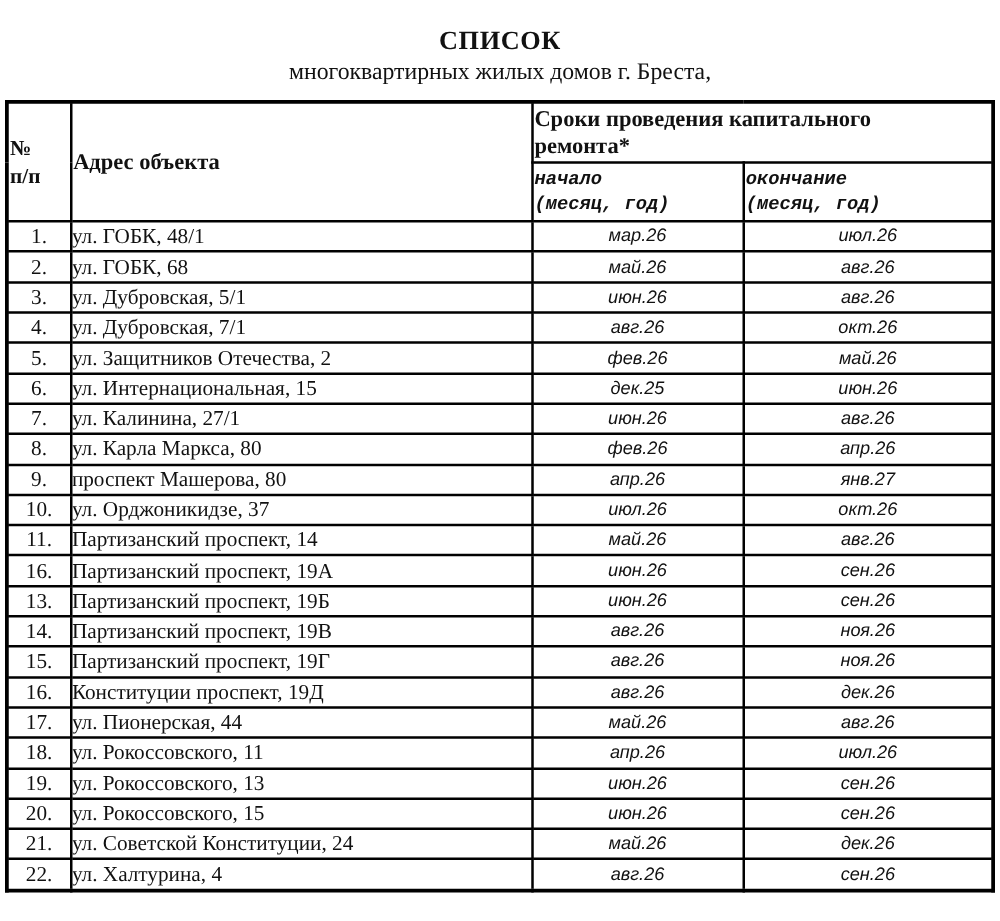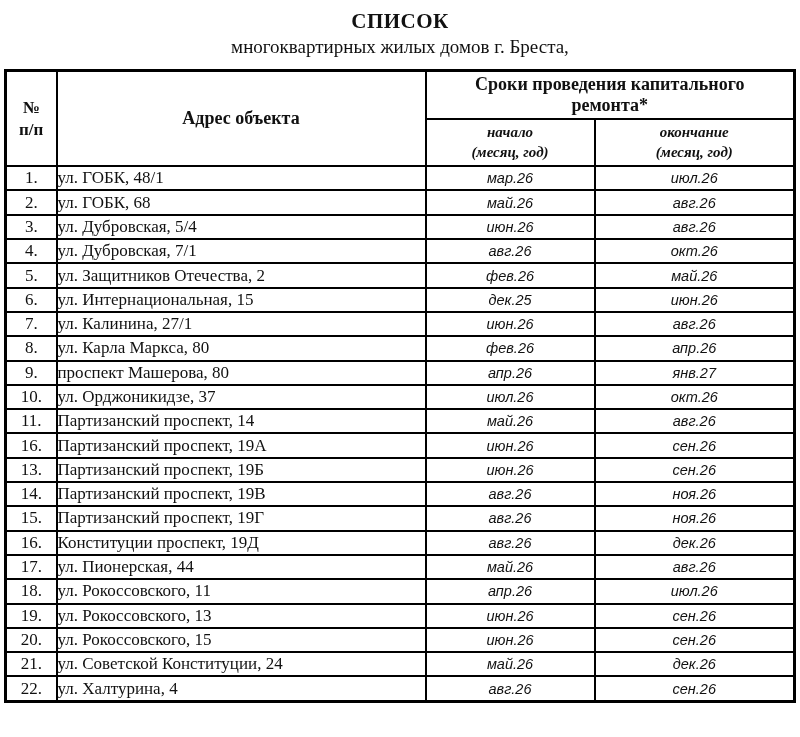--- a/index.html
+++ b/index.html
@@ -8,21 +8,21 @@
     background: #ffffff;
   }
   body {
     width: 800px;
     height: 737px;
     overflow: hidden;
     color: #111111;
     font-family: "Liberation Serif", serif;
   }
   .doc {
-    padding-top: 8px;
+    padding-top: 19px;
     border-radius: 12px;
   }
   .title-block {
     text-align: center;
     line-height: 1.28;
   }
   .title-main {
     font-size: 21px;
     font-weight: bold;
     letter-spacing: 0.5px;
@@ -40,38 +40,38 @@
     margin: 10px auto 0 4px;
     border: 3px solid #000;
   }
   .repair-table th, .repair-table td {
     border: 2px solid #000;
     overflow: hidden;
   }
   .repair-table thead th {
     font-weight: bold;
     vertical-align: middle;
-    text-align: center;
+    text-align: left;
   }
   .th-num {
     font-size: 17px;
     white-space: pre-line;
     line-height: 1.25;
   }
   .th-address {
     font-size: 18px;
   }
   .th-terms {
     font-size: 18px;
     white-space: pre-line;
     line-height: 1.2;
     height: 44px;
   }
   .th-sub {
-    font-family: Liberation Serif, serif;
+    font-family: Liberation Mono, monospace;
     font-style: italic;
     font-size: 15px;
     white-space: pre-line;
     line-height: 1.3;
     height: 43px;
   }
   .repair-table tbody td {
     height: 22.3px;
     padding: 0;
     vertical-align: middle;
@@ -133,21 +133,21 @@
           <td class="date-cell">июл.26</td>
         </tr>
         <tr>
           <td class="num-cell">2.</td>
           <td class="addr-cell">ул. ГОБК, 68</td>
           <td class="date-cell">май.26</td>
           <td class="date-cell">авг.26</td>
         </tr>
         <tr>
           <td class="num-cell">3.</td>
-          <td class="addr-cell">ул. Дубровская, 5/4</td>
+          <td class="addr-cell">ул. Дубровская, 5/1</td>
           <td class="date-cell">июн.26</td>
           <td class="date-cell">авг.26</td>
         </tr>
         <tr>
           <td class="num-cell">4.</td>
           <td class="addr-cell">ул. Дубровская, 7/1</td>
           <td class="date-cell">авг.26</td>
           <td class="date-cell">окт.26</td>
         </tr>
         <tr>

